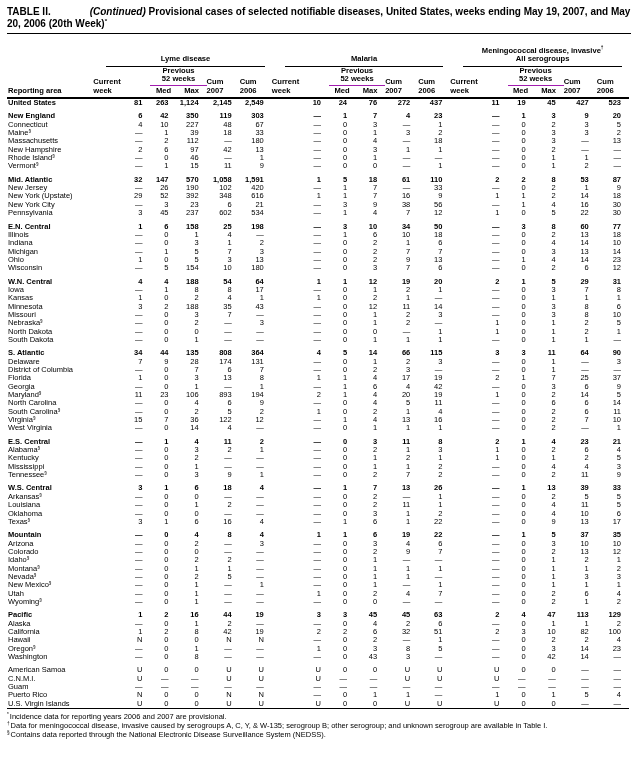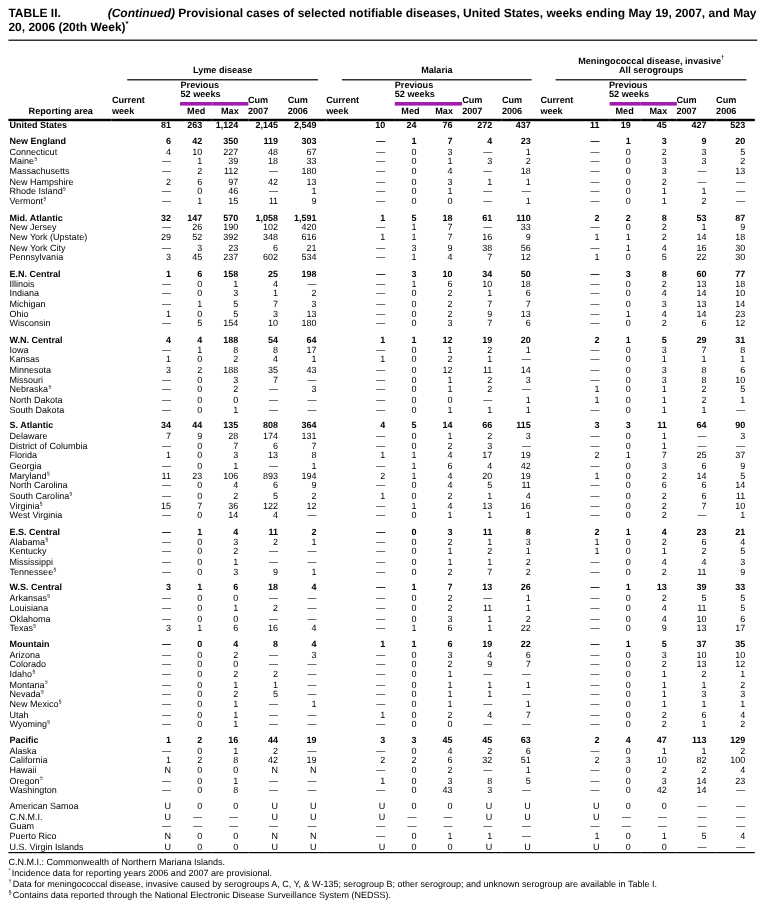--- a/index.html
+++ b/index.html
@@ -21,30 +21,30 @@
     width:622px; margin-top:13px;
   }
   thead { border-bottom:2px solid #000; }
   tbody { border-bottom:1.6px solid #000; }
   th, td { padding:0; margin:0; }
 
   thead th {
     font-weight:bold; font-size:7.6px; line-height:8.4px;
     vertical-align:bottom; text-align:center;
   }
-  th.area-head { text-align:center; padding-bottom:2px; padding-left:1px; }
+  th.area-head { text-align:left; padding-bottom:2px; padding-left:1px; }
   th.group-head { padding-bottom:0; }
   .grule {
     border-bottom:1px solid #000; padding-bottom:2px;
     margin:0 7px 0 13px; text-align:center;
   }
   th.colhead { white-space:pre-line; text-align:left; padding:0 6px 2px 0; }
   th.prev {
-    white-space:pre-line; text-align:left;
-    border-bottom:3px solid #a21caf; padding-bottom:1px;
+    white-space:pre-line; text-align:center;
+    border-bottom:1px solid #a21caf; padding-bottom:1px;
   }
   th.mm { text-align:center; padding:1px 0 2px 0; }
 
   tbody td { font-size:7.5px; line-height:8.35px; vertical-align:bottom; }
   td.area { text-align:left; padding-left:1px; white-space:nowrap; overflow:hidden; }
   td.num { text-align:right; padding-right:8px; }
   tr.bold td { font-weight:bold; }
   tr.group-start td { padding-top:5px; }
   tbody tr:first-child td { padding-top:0; }
 
@@ -1337,19 +1337,18 @@
           <td class="num">U</td>
           <td class="num">0</td>
           <td class="num">0</td>
           <td class="num">—</td>
           <td class="num">—</td>
         </tr>
       </tbody>
   </table>
 
   <div class="footnotes">
-    <div>C.N.M.I.: Commonwealth of Northern Mariana Islands.</div>
     <div class="fn"><sup>*</sup><span>Incidence data for reporting years 2006 and 2007 are provisional.</span></div>
     <div class="fn"><sup>†</sup><span>Data for meningococcal disease, invasive caused by serogroups A, C, Y, &amp; W-135; serogroup B; other serogroup; and unknown serogroup are available in Table I.</span></div>
     <div class="fn"><sup>§</sup><span>Contains data reported through the National Electronic Disease Surveillance System (NEDSS).</span></div>
   </div>
 
 </div>
 
 </body></html>

